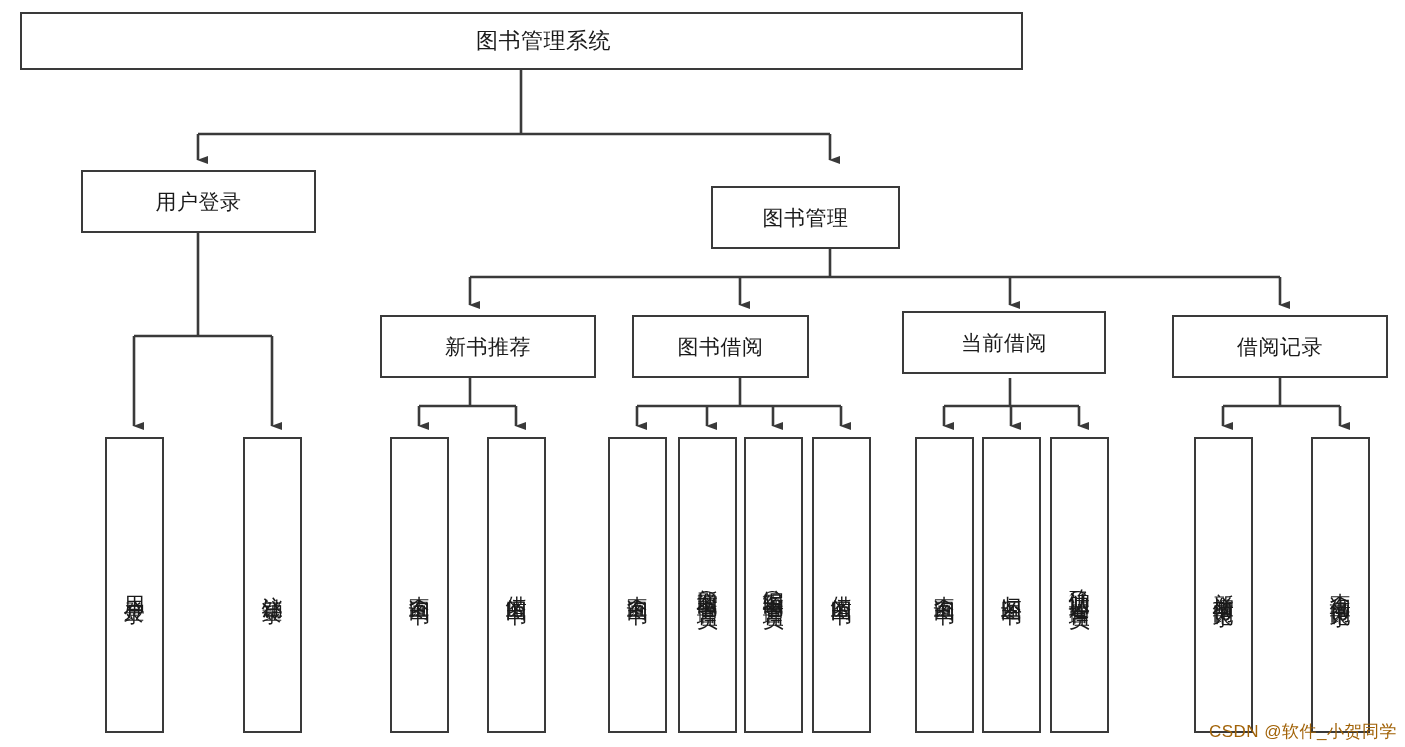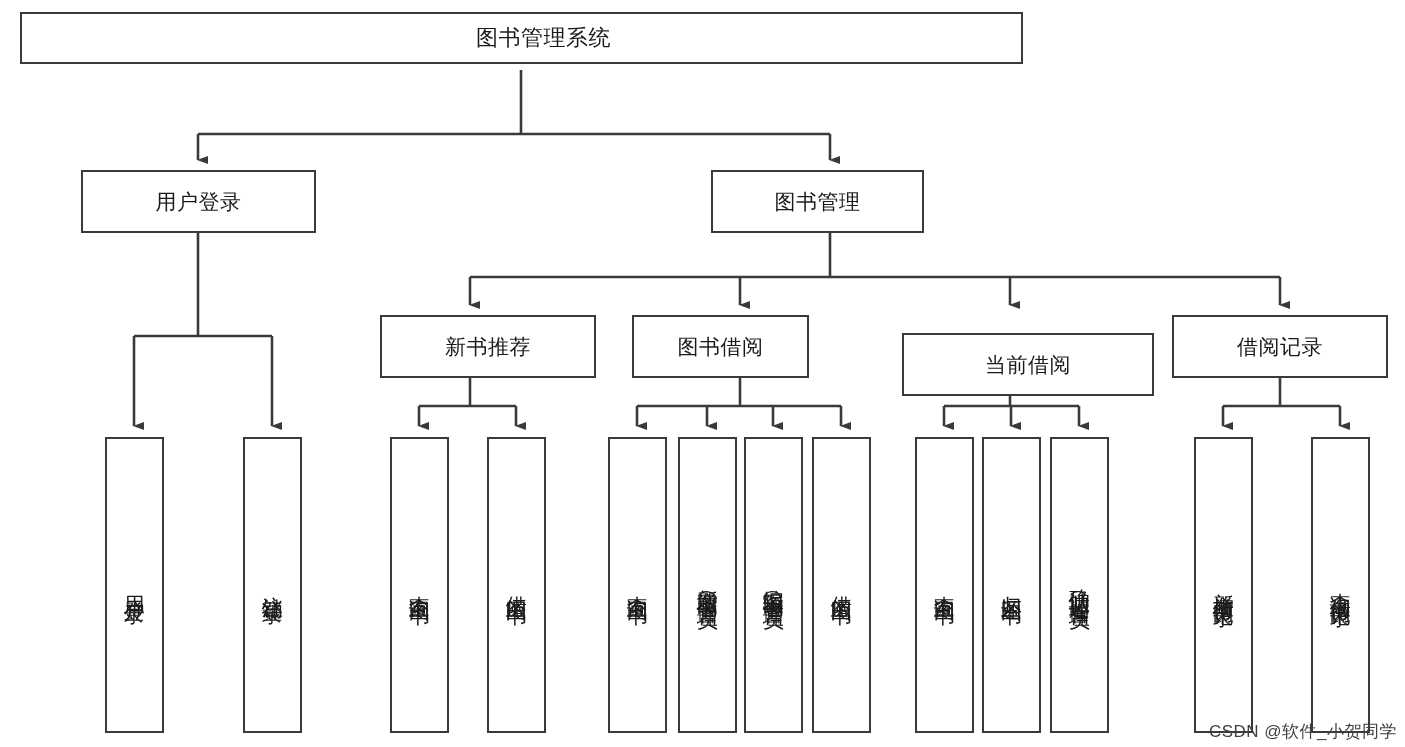--- a/index.html
+++ b/index.html
@@ -53,21 +53,21 @@
     font-size: 21px;
   }
   .node.root .label {
     font-size: 22px;
   }
   .watermark {
     position: absolute;
     right: 8px;
     bottom: 4px;
     font-size: 17px;
-    color: #404040;
+    color: #a16207;
     letter-spacing: 0.5px;
     white-space: nowrap;
     user-select: none;
     margin-left: 32px;
   }
 </style>
 </head>
 <body>
 
 <div id="diagram-root">
@@ -115,38 +115,38 @@
       <path d="M 1011 406 L 1011 426" marker-end="url(#arrowhead)"></path>
       <path d="M 1079 406 L 1079 426" marker-end="url(#arrowhead)"></path>
 
       <path d="M 1280 378 L 1280 406"></path>
       <path d="M 1223 406 L 1340 406"></path>
       <path d="M 1223 406 L 1223 426" marker-end="url(#arrowhead)"></path>
       <path d="M 1340 406 L 1340 426" marker-end="url(#arrowhead)"></path>
     </g>
   </svg>
 
-  <div class="node root" style="left:20px; top:12px; width:1003px; height:52px;padding-left:44px;">
+  <div class="node root" style="left:20px; top:12px; width:1003px; height:58px;padding-left:44px;">
     <span class="label">图书管理系统</span>
   </div>
 
   <div class="node" style="left:81px; top:170px; width:235px; height:63px;">
     <span class="label">用户登录</span>
   </div>
-  <div class="node" style="left:711px; top:170px; width:213px; height:63px;">
+  <div class="node" style="left:711px; top:186px; width:189px; height:63px;">
     <span class="label">图书管理</span>
   </div>
 
   <div class="node" style="left:380px; top:315px; width:216px; height:63px;">
     <span class="label">新书推荐</span>
   </div>
   <div class="node" style="left:632px; top:315px; width:177px; height:63px;">
     <span class="label">图书借阅</span>
   </div>
-  <div class="node" style="left:902px; top:333px; width:252px; height:63px;">
+  <div class="node" style="left:902px; top:311px; width:204px; height:63px;">
     <span class="label">当前借阅</span>
   </div>
   <div class="node" style="left:1172px; top:315px; width:216px; height:63px;">
     <span class="label">借阅记录</span>
   </div>
 
   <div class="node vertical" style="left:105px; top:437px; width:59px; height:296px;">
     <span class="label">用户登录</span>
   </div>
   <div class="node vertical" style="left:243px; top:437px; width:59px; height:296px;">

